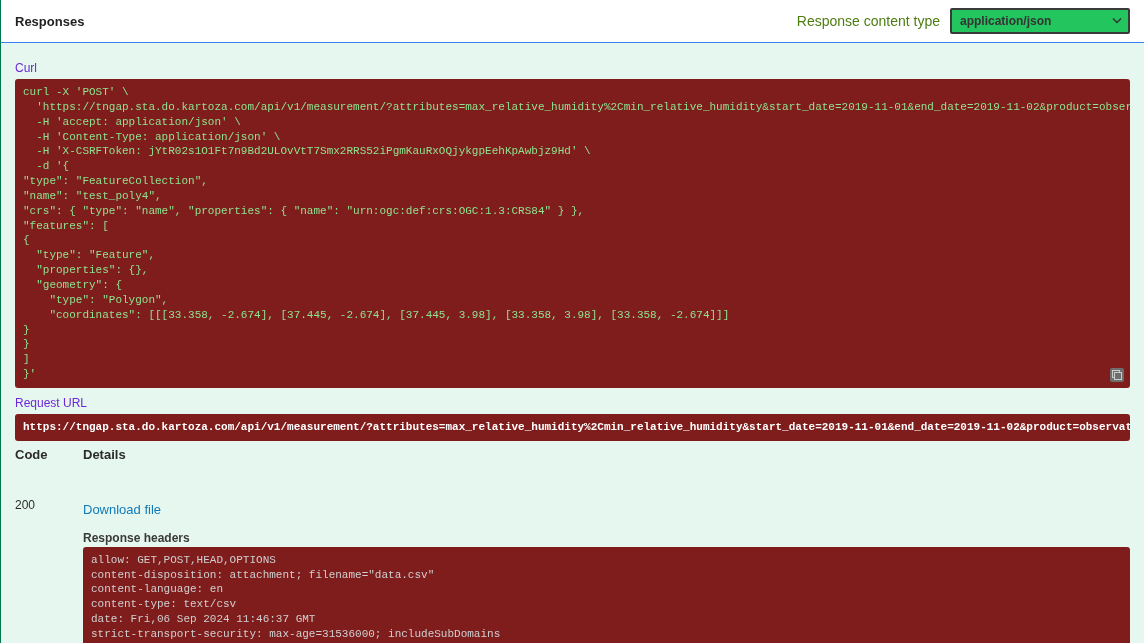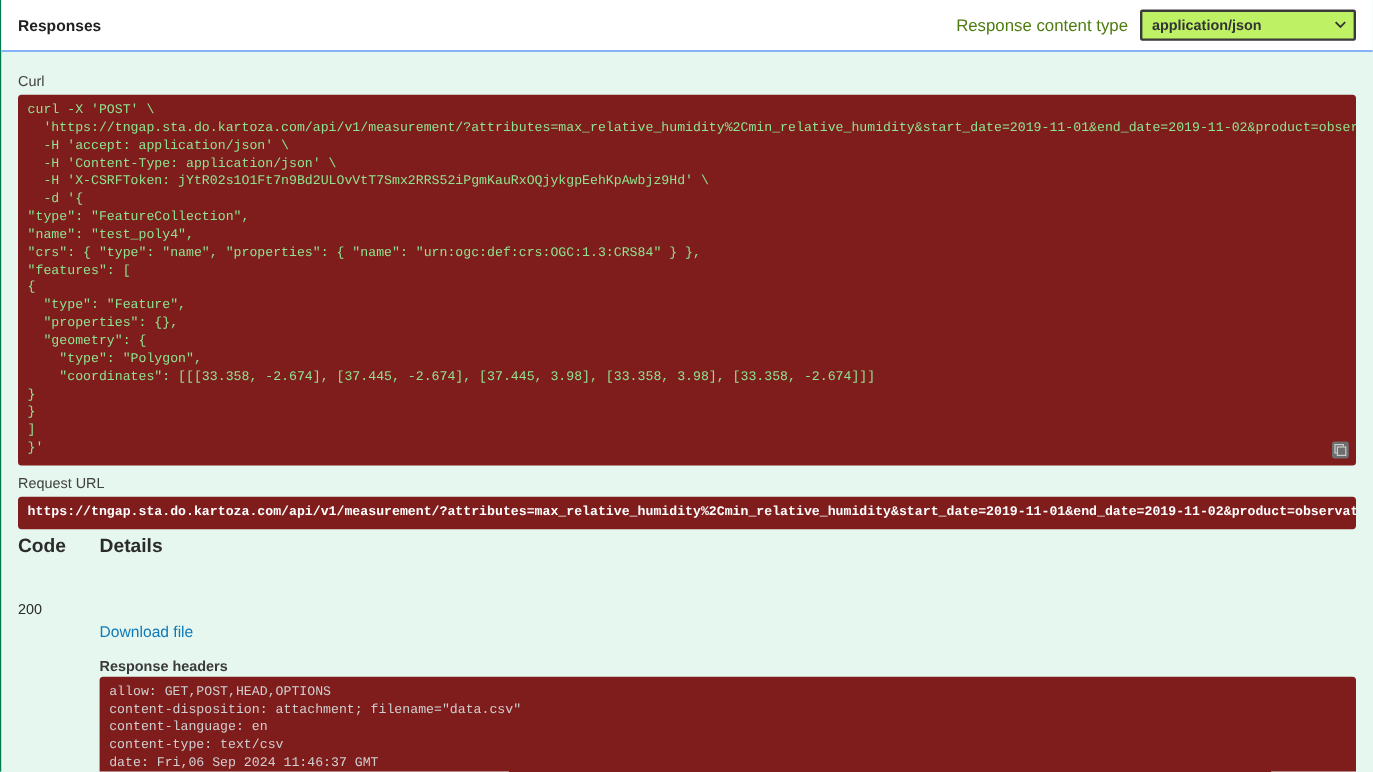--- a/index.html
+++ b/index.html
@@ -33,41 +33,41 @@
   }
   .top-bar-right .lbl {
     color: #4d7c0f;
     font-size: 14px;
   }
   .select-wrap {
     position: relative;
   }
   .select {
     border: 2px solid #3a3a3a;
-    background: #bef264;
+    background: #22c55e;
     padding: 4px 26px 4px 8px;
     min-width: 180px;
     font-size: 12px;
     font-weight: 700;
     cursor: pointer;
     border-radius: 2px;
   }
   .select-caret {
     position: absolute;
     right: 8px;
     top: 50%;
     transform: translateY(-50%);
     pointer-events: none;
   }
   .main {
     padding: 10px 14px 0 14px;
   }
   .section-label {
     font-size: 12px;
-    color: #404040;
+    color: #6d28d9;
     margin: 8px 0 4px 0;
     font-weight: 500;
   }
   .codeblock {
     background: #7f1d1d;
     color: #e6e6e6;
     border-radius: 3px;
     padding: 6px 8px;
     font-family: Liberation Mono, monospace;
     font-size: 11px;
@@ -102,21 +102,21 @@
     border:1px solid #ccc;
     background:#6e6e6e;
   }
   .resp-grid {
     display: grid;
     grid-template-columns: 60px 1fr;
     column-gap: 8px;
     margin-top: 4px;
   }
   .resp-head {
-    font-size: 16px;
+    font-size: 13px;
     color: #2b2b2b;
     font-weight: 600;
     padding: 2px 0 8px 0;
   }
   .resp-code {
     font-size: 12px;
     color: #2b2b2b;
     padding-top: 28px;
   }
   .details-col {
@@ -126,21 +126,21 @@
     font-size: 12px;
     color: #3a3a3a;
     font-weight: 600;
     margin-bottom: 2px;
   }
   .link {
     color: #107ab8;
     font-size: 13px;
     cursor: pointer;
     display: inline-block;
-    margin: 18px 0 6px 0;
+    margin: 4px 0 6px 0;
   }
   .block-gap { margin-top: 8px; }
 </style>
 </head>
 <body>
 
 <div class="top-bar">
   <div class="top-bar-left">Responses</div>
   <div class="top-bar-right">
     <span class="lbl">Response content type</span>

